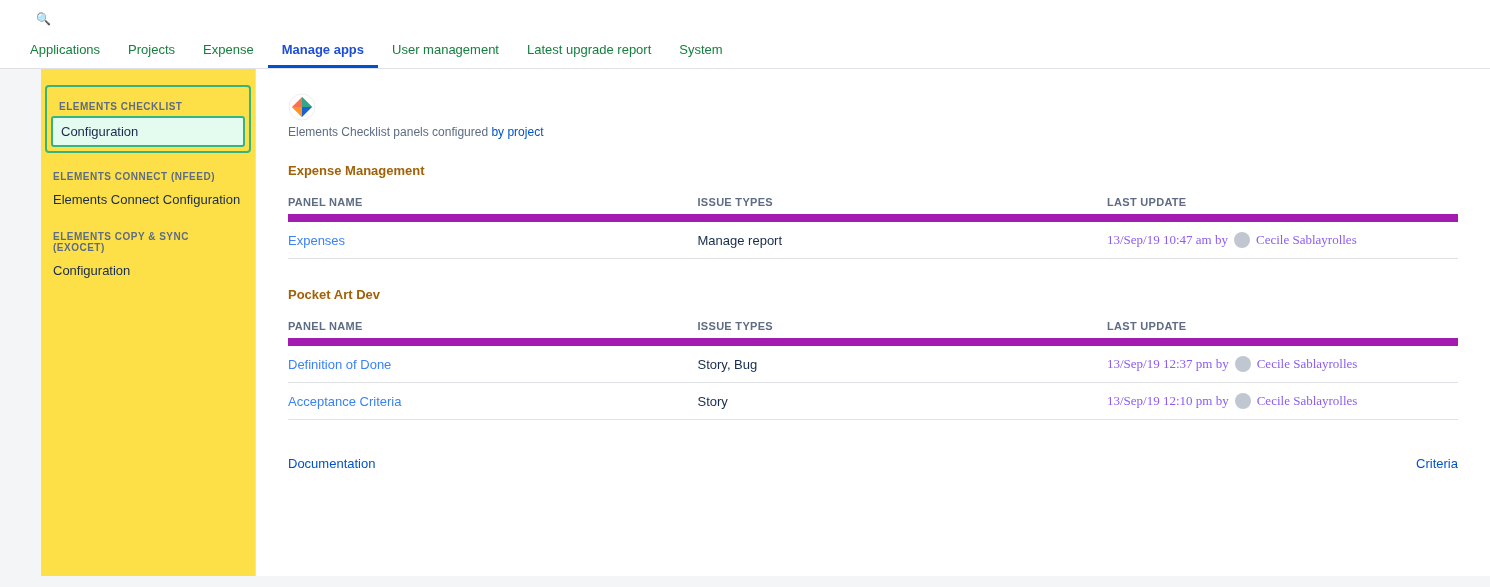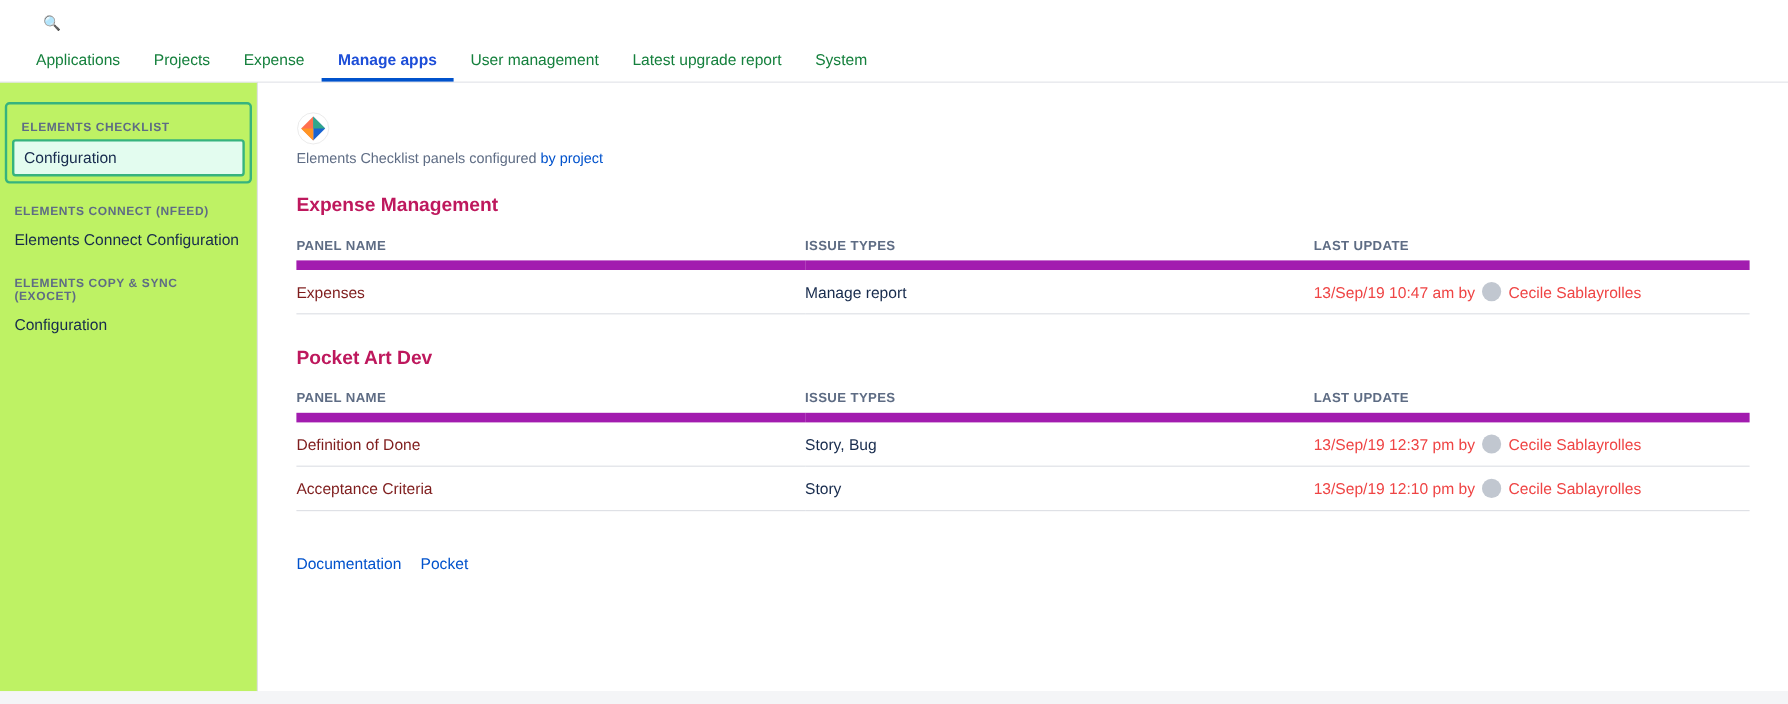--- a/index.html
+++ b/index.html
@@ -53,23 +53,24 @@
     
     .page-layout {
       display: flex;
       height: calc(587px - 80px);
     }
 
     
     .sidebar {
       width: 215px;
       min-width: 215px;
-      background: #bef264;
+      background: #fde047;
       padding: 12px 0;
       border-right: 1px solid #dfe1e6;
+      margin-left: 41px;
     }
     .sidebar-section-label {
       font-size: 10px;
       font-weight: 700;
       color: #5e6c84;
       text-transform: uppercase;
       letter-spacing: 0.5px;
       padding: 10px 12px 4px 12px;
     }
     .sidebar-item {
@@ -129,23 +130,23 @@
       color: #5e6c84;
       margin-bottom: 24px;
     }
     .ec-subtitle a {
       color: #0052cc;
       text-decoration: none;
     }
 
     
     .section-title {
-      font-size: 16px;
-      font-weight: 700;
-      color: #be185d;
+      font-size: 13px;
+      font-weight: 700;
+      color: #a16207;
       margin-bottom: 12px;
     }
 
     
     .panel-table {
       width: 100%;
       border-collapse: collapse;
       margin-bottom: 28px;
     }
     .panel-table thead tr {
@@ -165,43 +166,44 @@
     .panel-table th.col-update { width: 30%; }
     .panel-table tbody tr {
       border-bottom: 1px solid #dfe1e6;
     }
     .panel-table td {
       padding: 10px 8px 10px 0;
       font-size: 13px;
       vertical-align: middle;
     }
     .panel-link {
-      color: #7f1d1d;
+      color: #3b82f6;
       text-decoration: none;
       cursor: pointer;
     }
     .update-cell {
       display: flex;
       align-items: center;
       gap: 6px;
-      color: #ef4444;
+      color: #8b5cf6;
+      font-family: Liberation Serif, serif;
     }
     .user-avatar {
       width: 16px;
       height: 16px;
       background: #c1c7d0;
       border-radius: 50%;
       display: inline-block;
       flex-shrink: 0;
     }
 
     
     .footer-links {
       display: flex;
-      justify-content: flex-start;
+      justify-content: space-between;
       gap: 16px;
       padding-top: 8px;
       margin-top: 8px;
     }
     .footer-link {
       color: #0052cc;
       text-decoration: none;
       font-size: 13px;
       cursor: pointer;
     }
@@ -311,16 +313,16 @@
                   <div class="update-cell">13/Sep/19 12:10 pm by <span class="user-avatar"></span> Cecile Sablayrolles</div>
                 </td>
               </tr>
             </tbody>
           </table>
         </div>
       </div>
 
     <div class="footer-links" id="footer-links-container">
         <a class="footer-link" href="#">Documentation</a>
-        <a class="footer-link" href="#">Pocket</a>
+        <a class="footer-link" href="#">Criteria</a>
       </div>
   </main>
 </div>
 
 </body></html>

